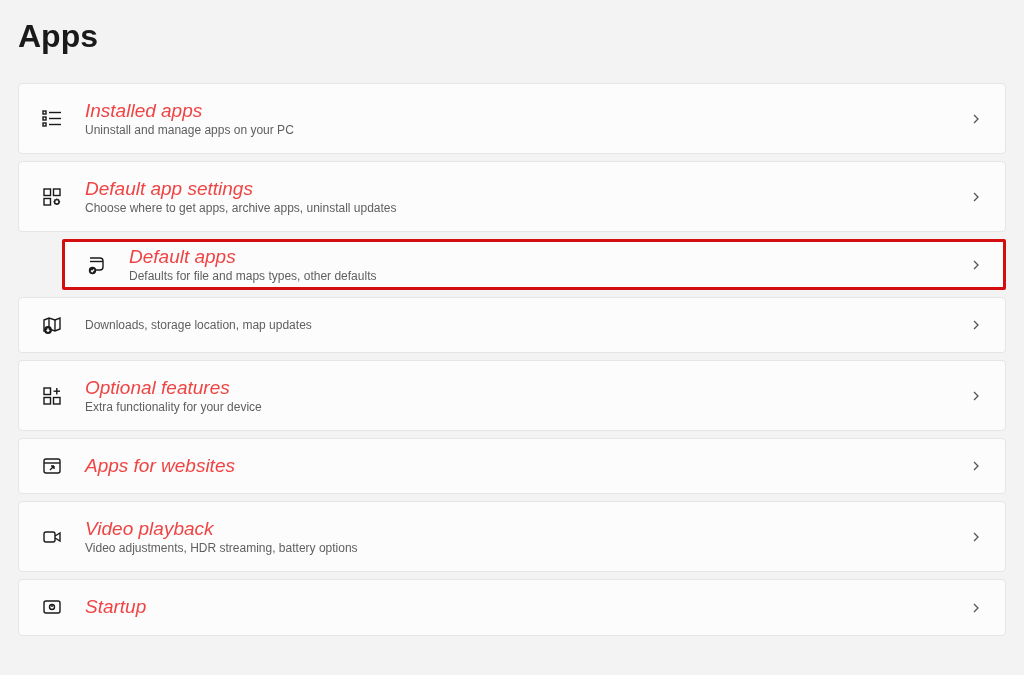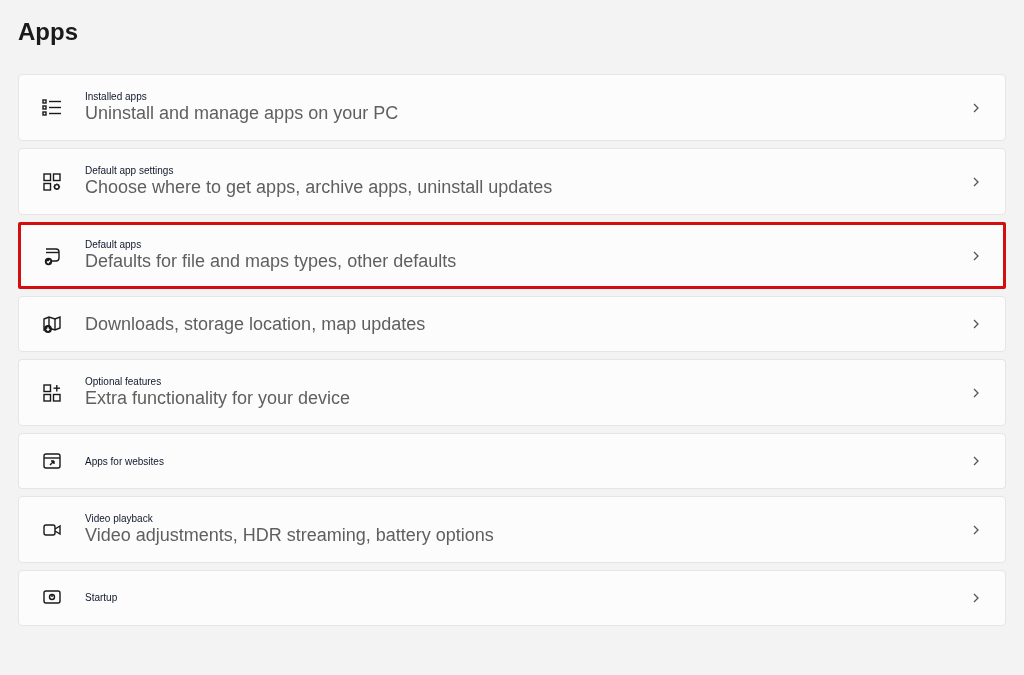--- a/index.html
+++ b/index.html
@@ -9,21 +9,21 @@
     }
     body {
       font-family: "Segoe UI", "Segoe UI Variable", -apple-system, BlinkMacSystemFont, sans-serif;
       background: #f3f3f3;
       width: 1024px;
       height: 675px;
       overflow: hidden;
       padding: 18px;
     }
     .page-title {
-      font-size: 24px;
+      font-size: 32px;
       font-weight: 600;
       color: #1a1a1a;
       margin-bottom: 28px;
     }
     .items-container {
       display: flex;
       flex-direction: column;
       gap: 4px;
     }
     .settings-item {
@@ -33,45 +33,47 @@
       display: flex;
       align-items: center;
       padding: 16px 22px;
       cursor: pointer;
       margin-bottom: 3px;
       position: relative;
     }
     .settings-item.highlighted {
       border: 3px solid #d40e0e;
       border-radius: 2px;
-      padding: 14px 20px;
+      padding: 4px 20px;
+      margin-left: 44px;
     }
     .settings-item .icon-wrap {
       width: 22px;
       height: 22px;
       display: flex;
       align-items: center;
       justify-content: center;
       color: #1a1a1a;
       flex-shrink: 0;
     }
     .settings-item .text-wrap {
       margin-left: 22px;
       flex: 1;
       display: flex;
       flex-direction: column;
       gap: 1px;
     }
     .settings-item .item-title {
-      font-size: 10px;
-      color: #0f172a;
+      font-size: 19px;
+      color: #ef4444;
       font-weight: 400;
+      font-style: italic;
     }
     .settings-item .item-desc {
-      font-size: 18px;
+      font-size: 12px;
       color: #5f5f5f;
       font-weight: 400;
     }
     .chevron {
       color: #555;
       width: 14px;
       height: 14px;
       display: flex;
       align-items: center;
       justify-content: center;

